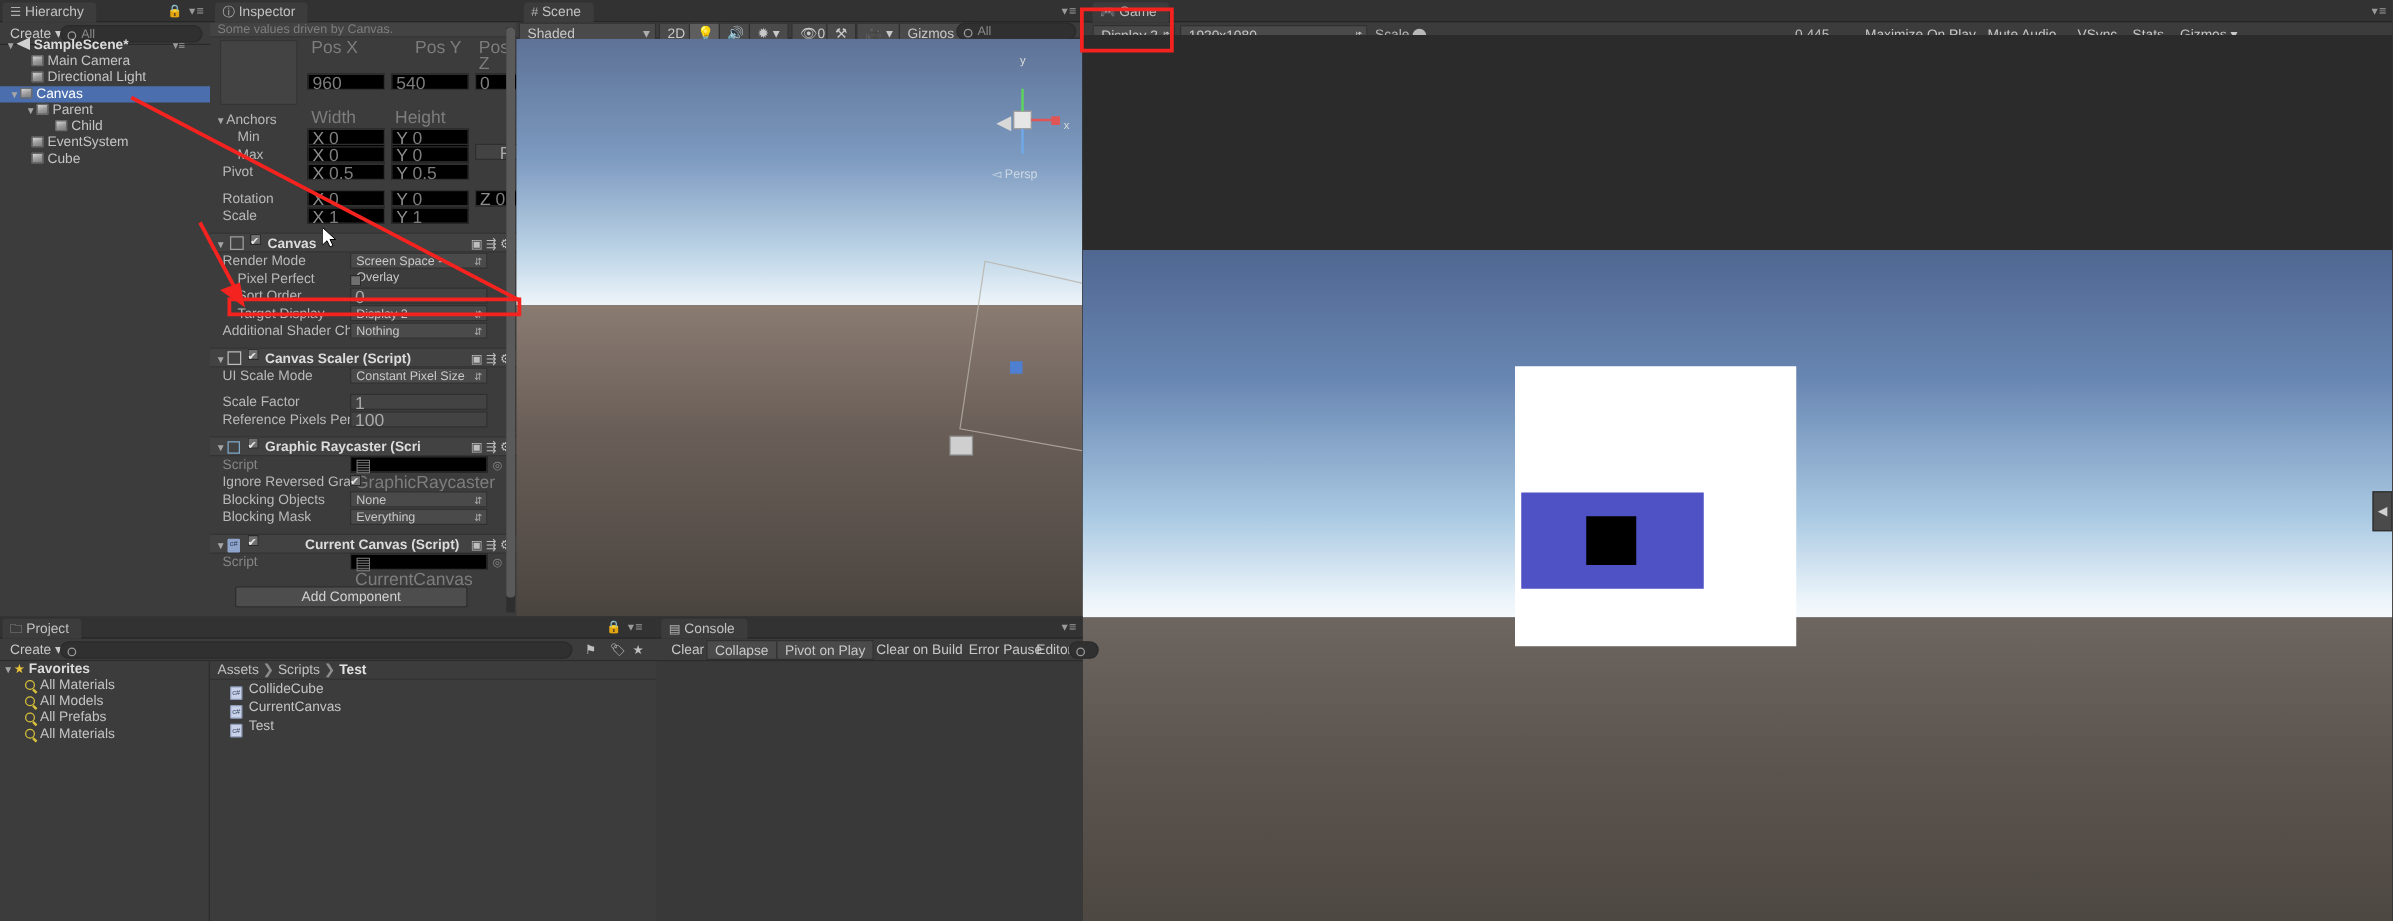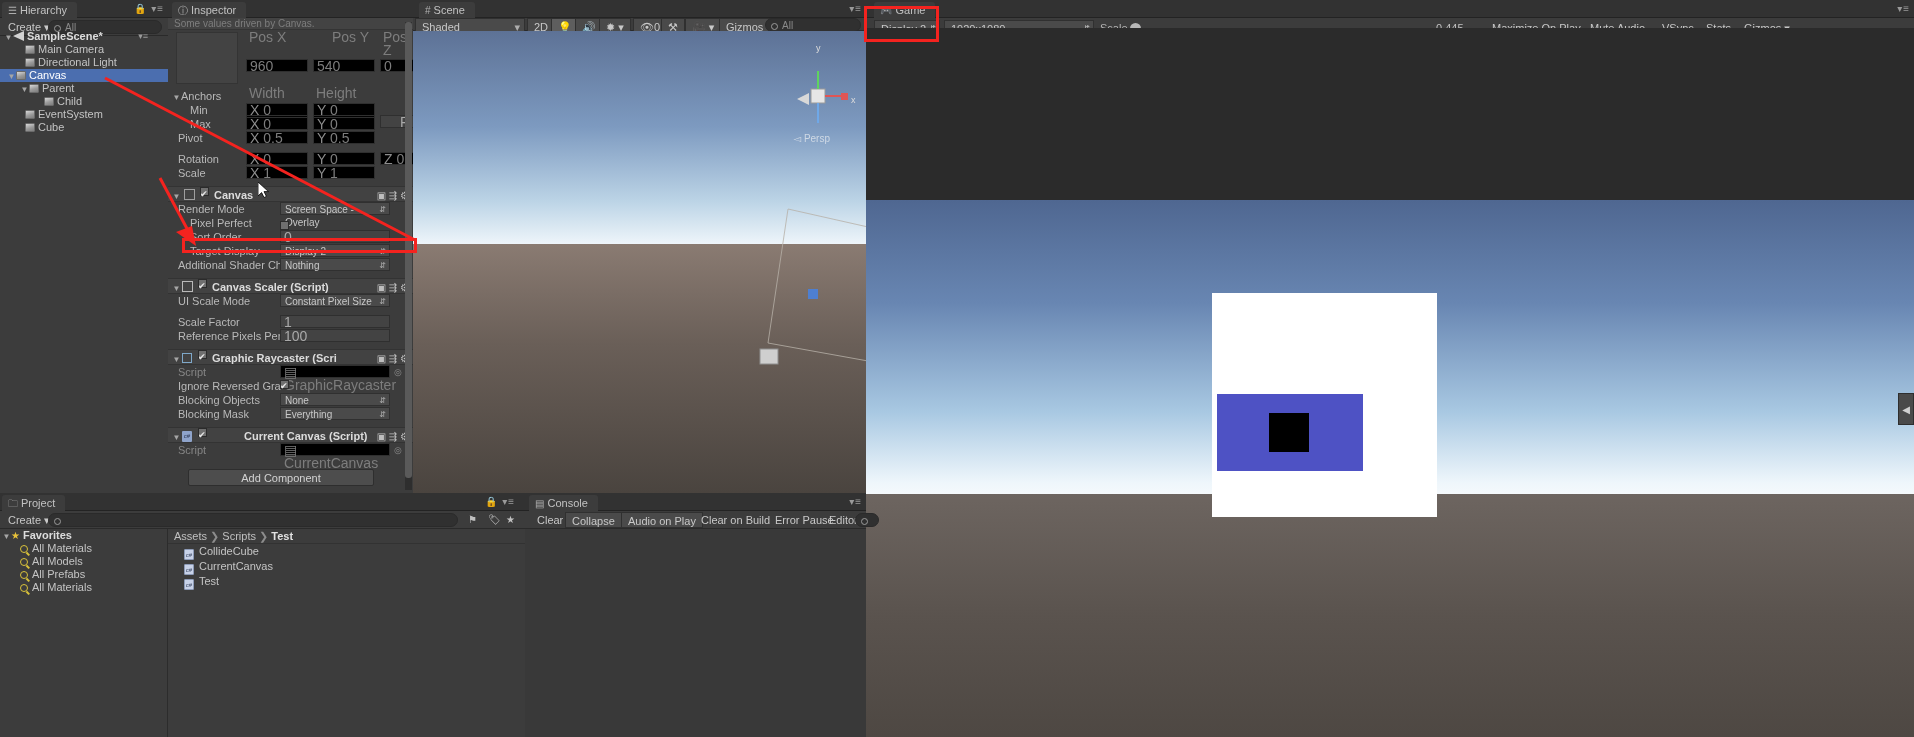--- a/index.html
+++ b/index.html
@@ -470,21 +470,21 @@
   <div class="panel" id="console">
     <div class="tabbar">
       <div class="tab" style="left:4px;">
         <span class="ticon">▤</span><span>Console</span>
       </div>
       <div class="tabtools">▾≡</div>
     </div>
     <div class="toolrow">
       <span class="btn flat" style="position:absolute;left:6px;top:1px;"><span>Clear</span></span>
       <span class="btn" style="position:absolute;left:40px;top:1px;"><span>Collapse</span></span>
-      <span class="btn" style="position:absolute;left:96px;top:1px;"><span>Audio on Play</span></span>
+      <span class="btn" style="position:absolute;left:96px;top:1px;"><span>Pivot on Play</span></span>
       <span class="btn flat" style="position:absolute;left:170px;top:1px;text-align:center;"><span>Clear on Build</span></span>
       <span class="btn flat" style="position:absolute;left:244px;top:1px;"><span>Error Pause</span></span>
       <span class="btn flat" style="position:absolute;left:298px;top:1px;"><span>Editor</span> ▾</span>
       <span class="searchbox" style="position:absolute;left:330px;top:2px;width:6px;"><span></span></span>
     </div>
     <div style="position:absolute;left:0;top:36px;width:341px;height:208px;background:#393939;"></div>
   </div>
 
   <svg class="anno" style="left:0;top:0;width:1914px;height:737px;">
 

